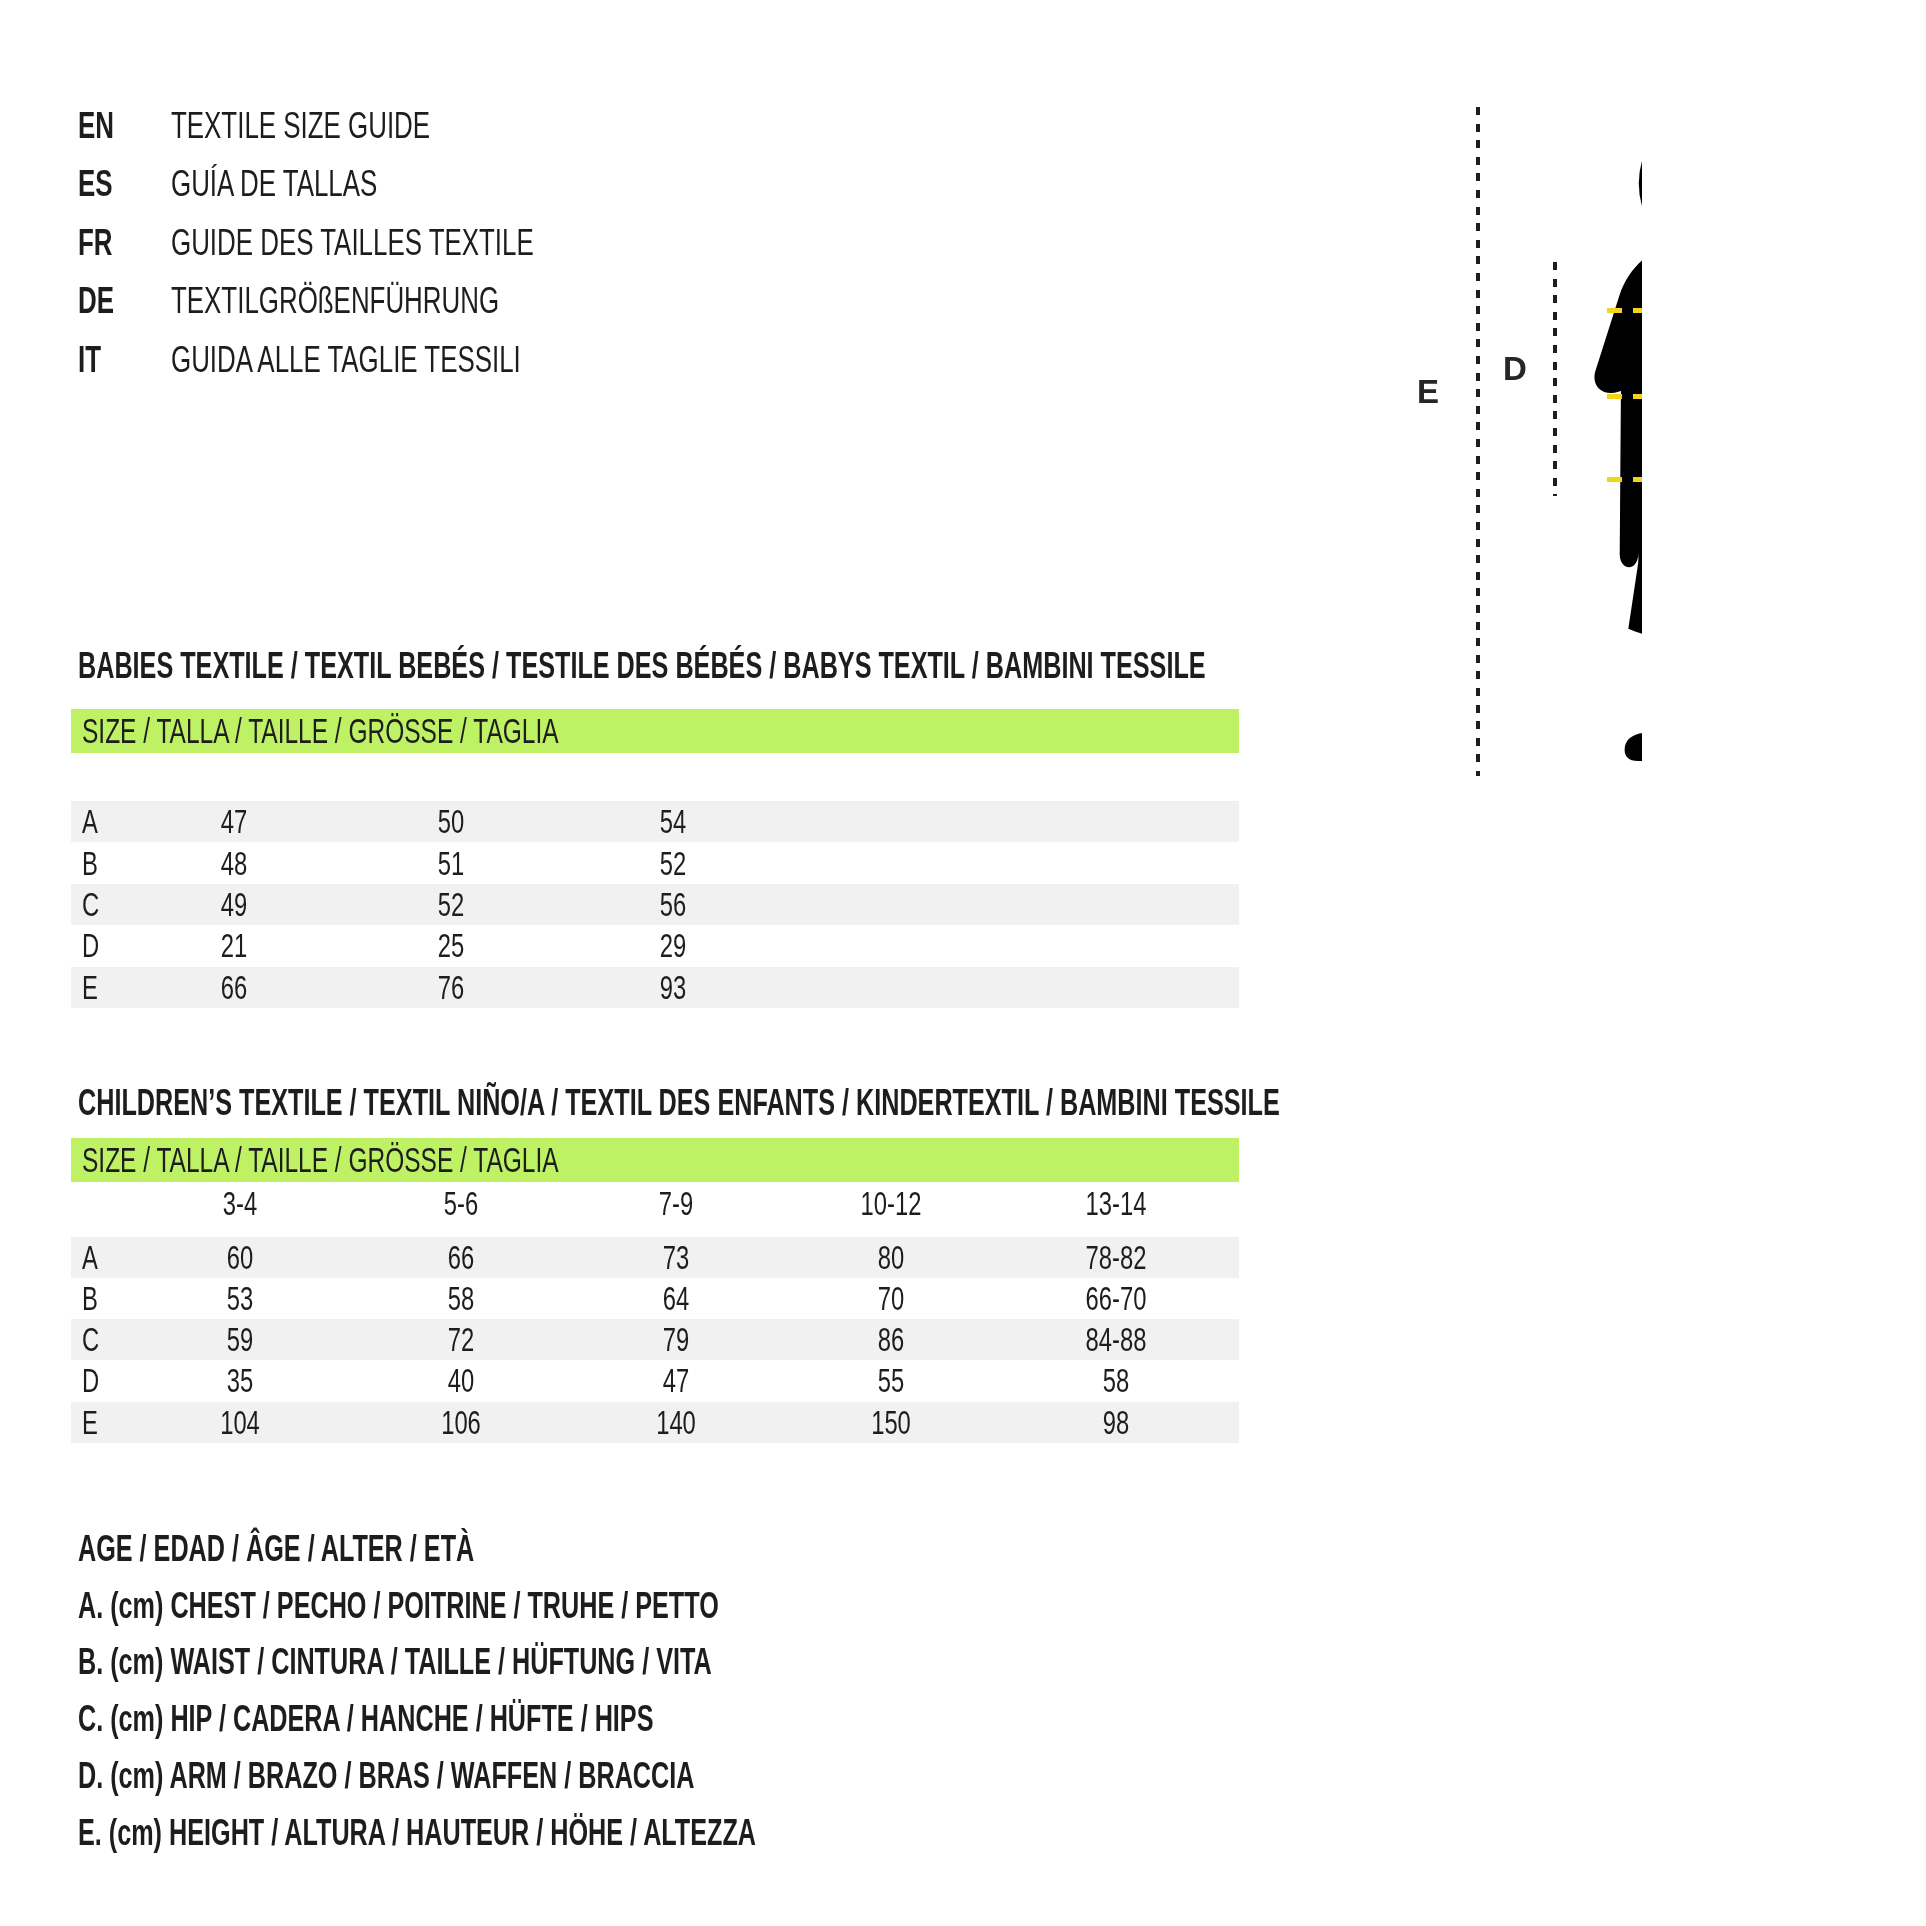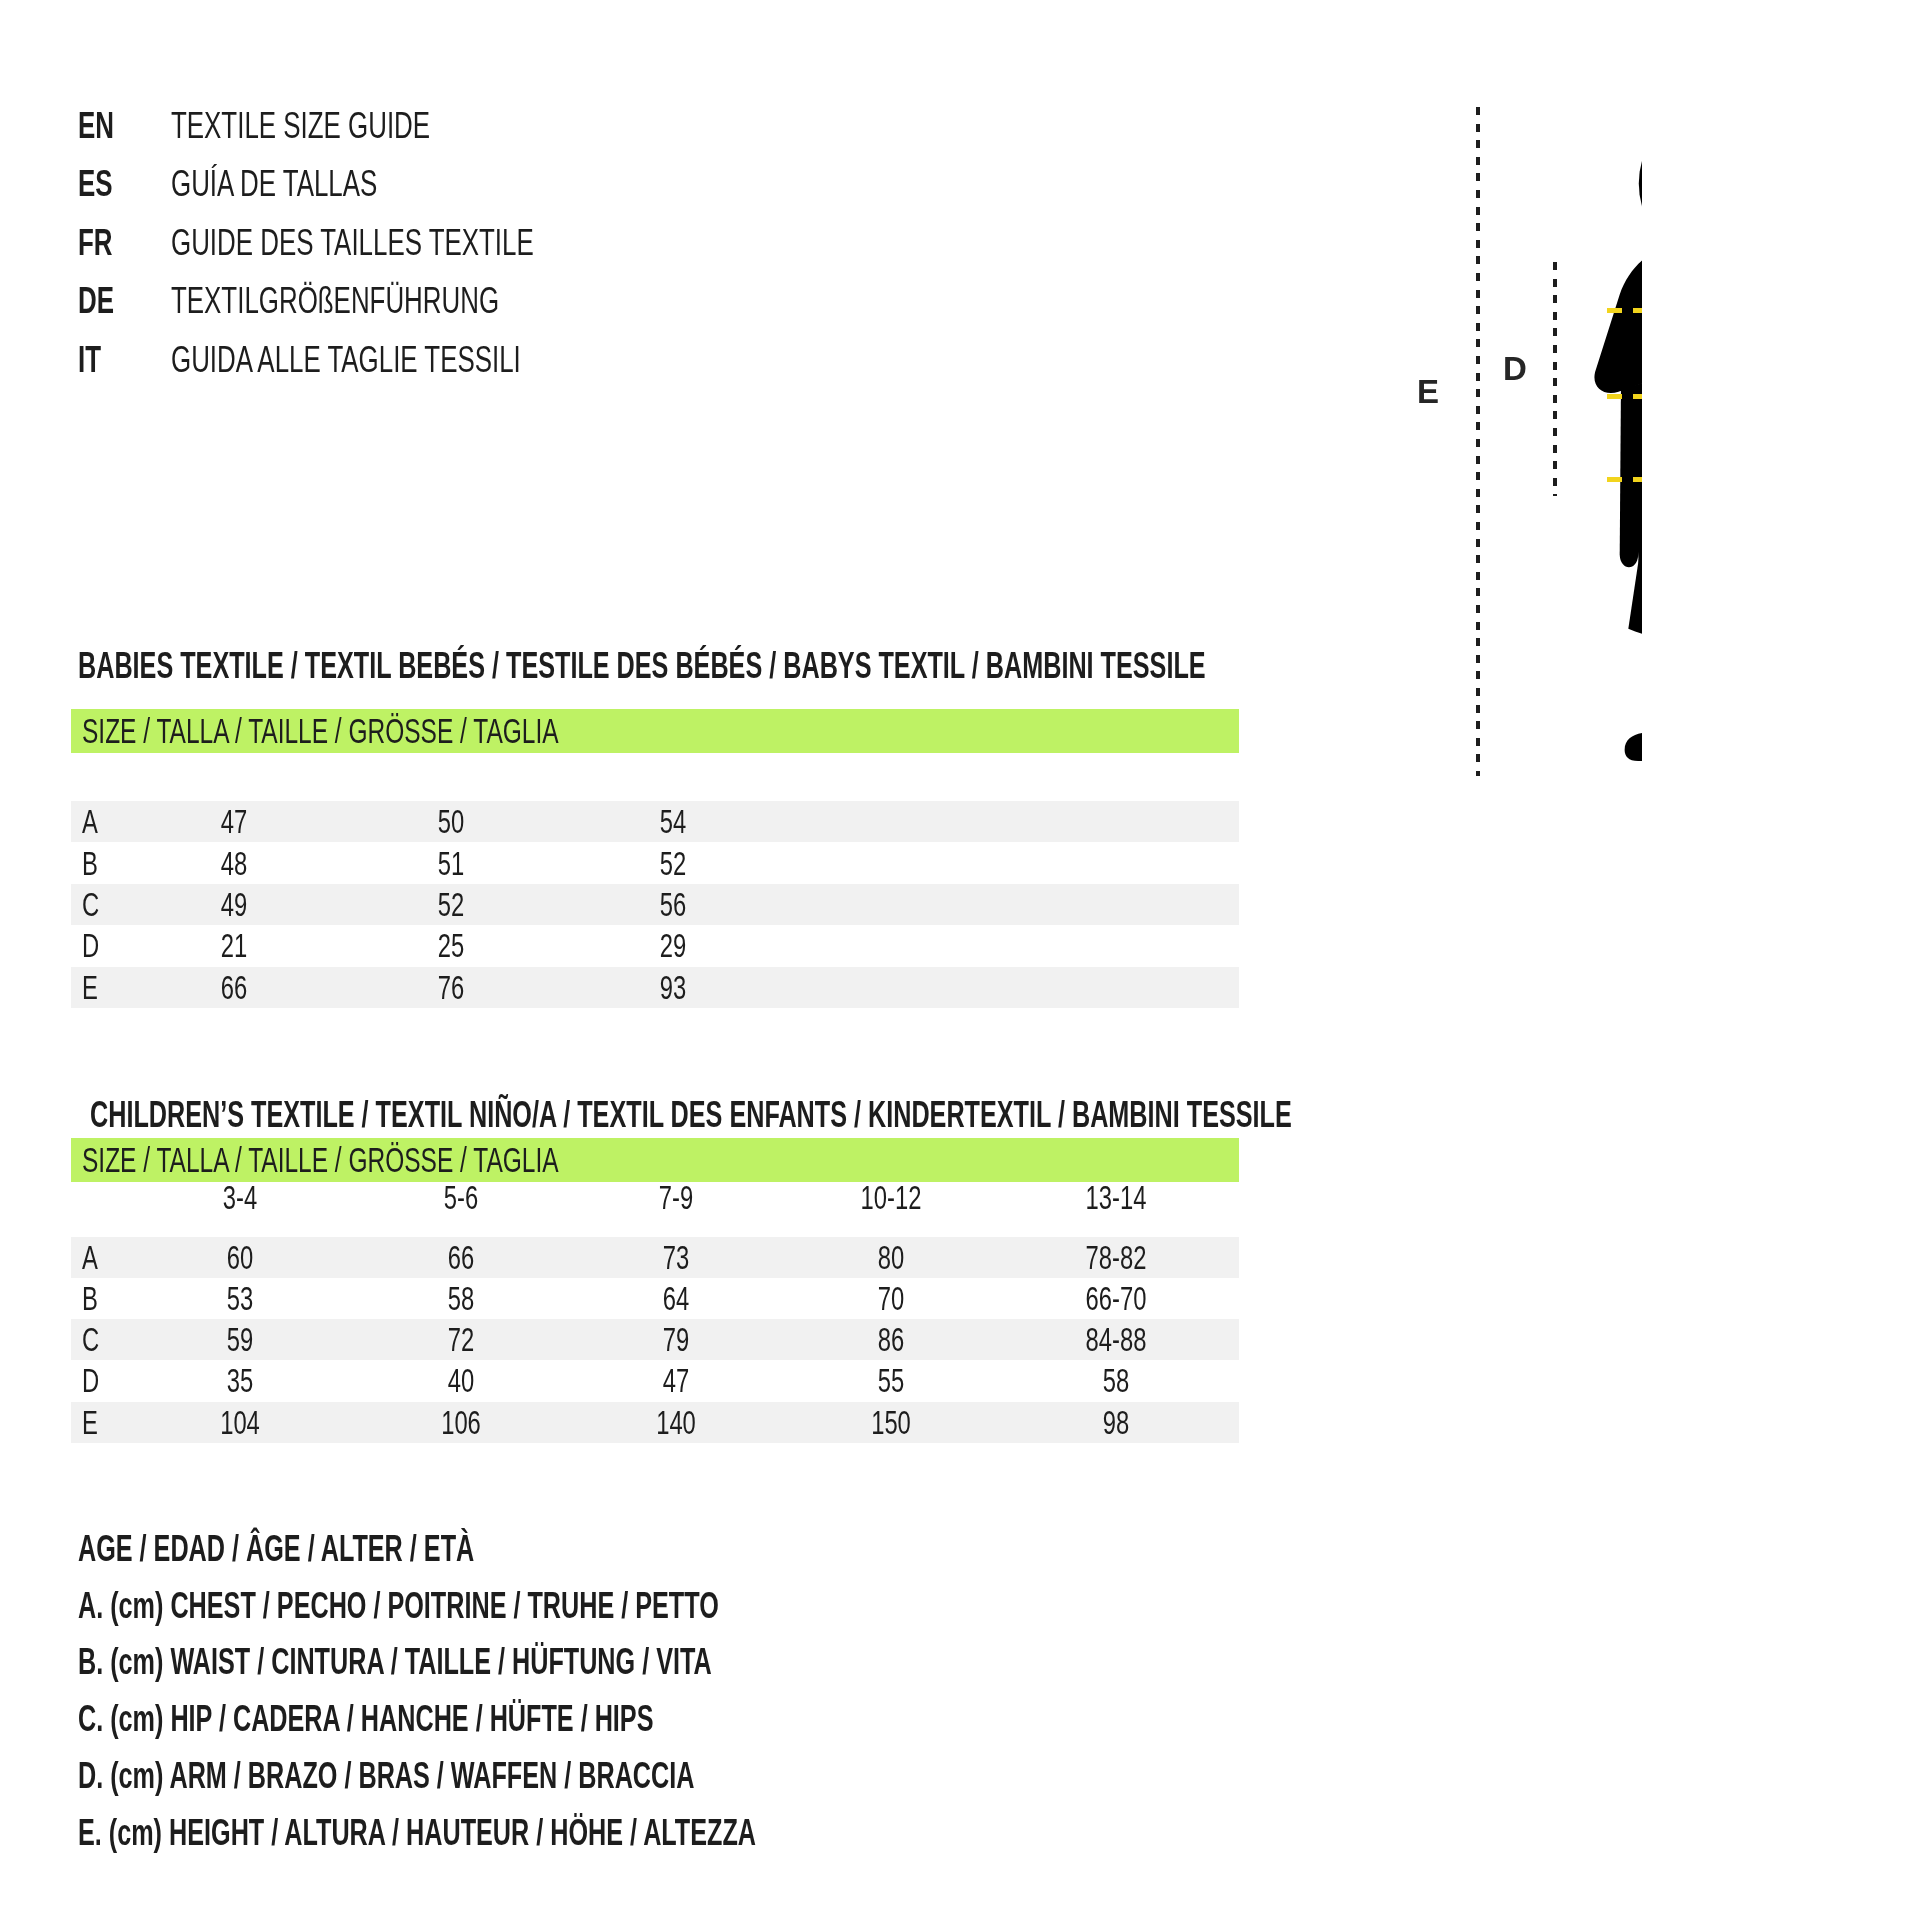--- a/index.html
+++ b/index.html
@@ -124,26 +124,26 @@
         <span class="cell" style="left: 602px;">29</span>
       </div>
       <div class="t-row alt" style="top: 258px;">
         <span class="row-label"><span class="cn">E</span></span>
         <span class="cell" style="left: 163px;">66</span>
         <span class="cell" style="left: 380px;">76</span>
         <span class="cell" style="left: 602px;">93</span>
       </div>
     </div>
 
-  <h2 class="sec-heading" style="top:1082px;margin:12px;">
+  <h2 class="sec-heading" style="top:1082px;margin:0;">
     <span class="cn">CHILDREN’S TEXTILE / TEXTIL NIÑO/A / TEXTIL DES ENFANTS / KINDERTEXTIL / BAMBINI TESSILE</span>
   </h2>
   <div class="table" id="childrenTable" style="top:1138px;height:308px;">
       <div class="size-bar"><span class="cn">SIZE / TALLA / TAILLE / GRÖSSE / TAGLIA</span></div>
-      <div class="col-head-row" style="top: 40px;">
+      <div class="col-head-row" style="top: 46px;">
         <span class="cell" style="left: 169px;">3-4</span>
         <span class="cell" style="left: 390px;">5-6</span>
         <span class="cell" style="left: 605px;">7-9</span>
         <span class="cell" style="left: 820px;">10-12</span>
         <span class="cell" style="left: 1045px;">13-14</span>
       </div>
       <div class="t-row alt" style="top: 99px;">
         <span class="row-label"><span class="cn">A</span></span>
         <span class="cell" style="left: 169px;">60</span>
         <span class="cell" style="left: 390px;">66</span>

